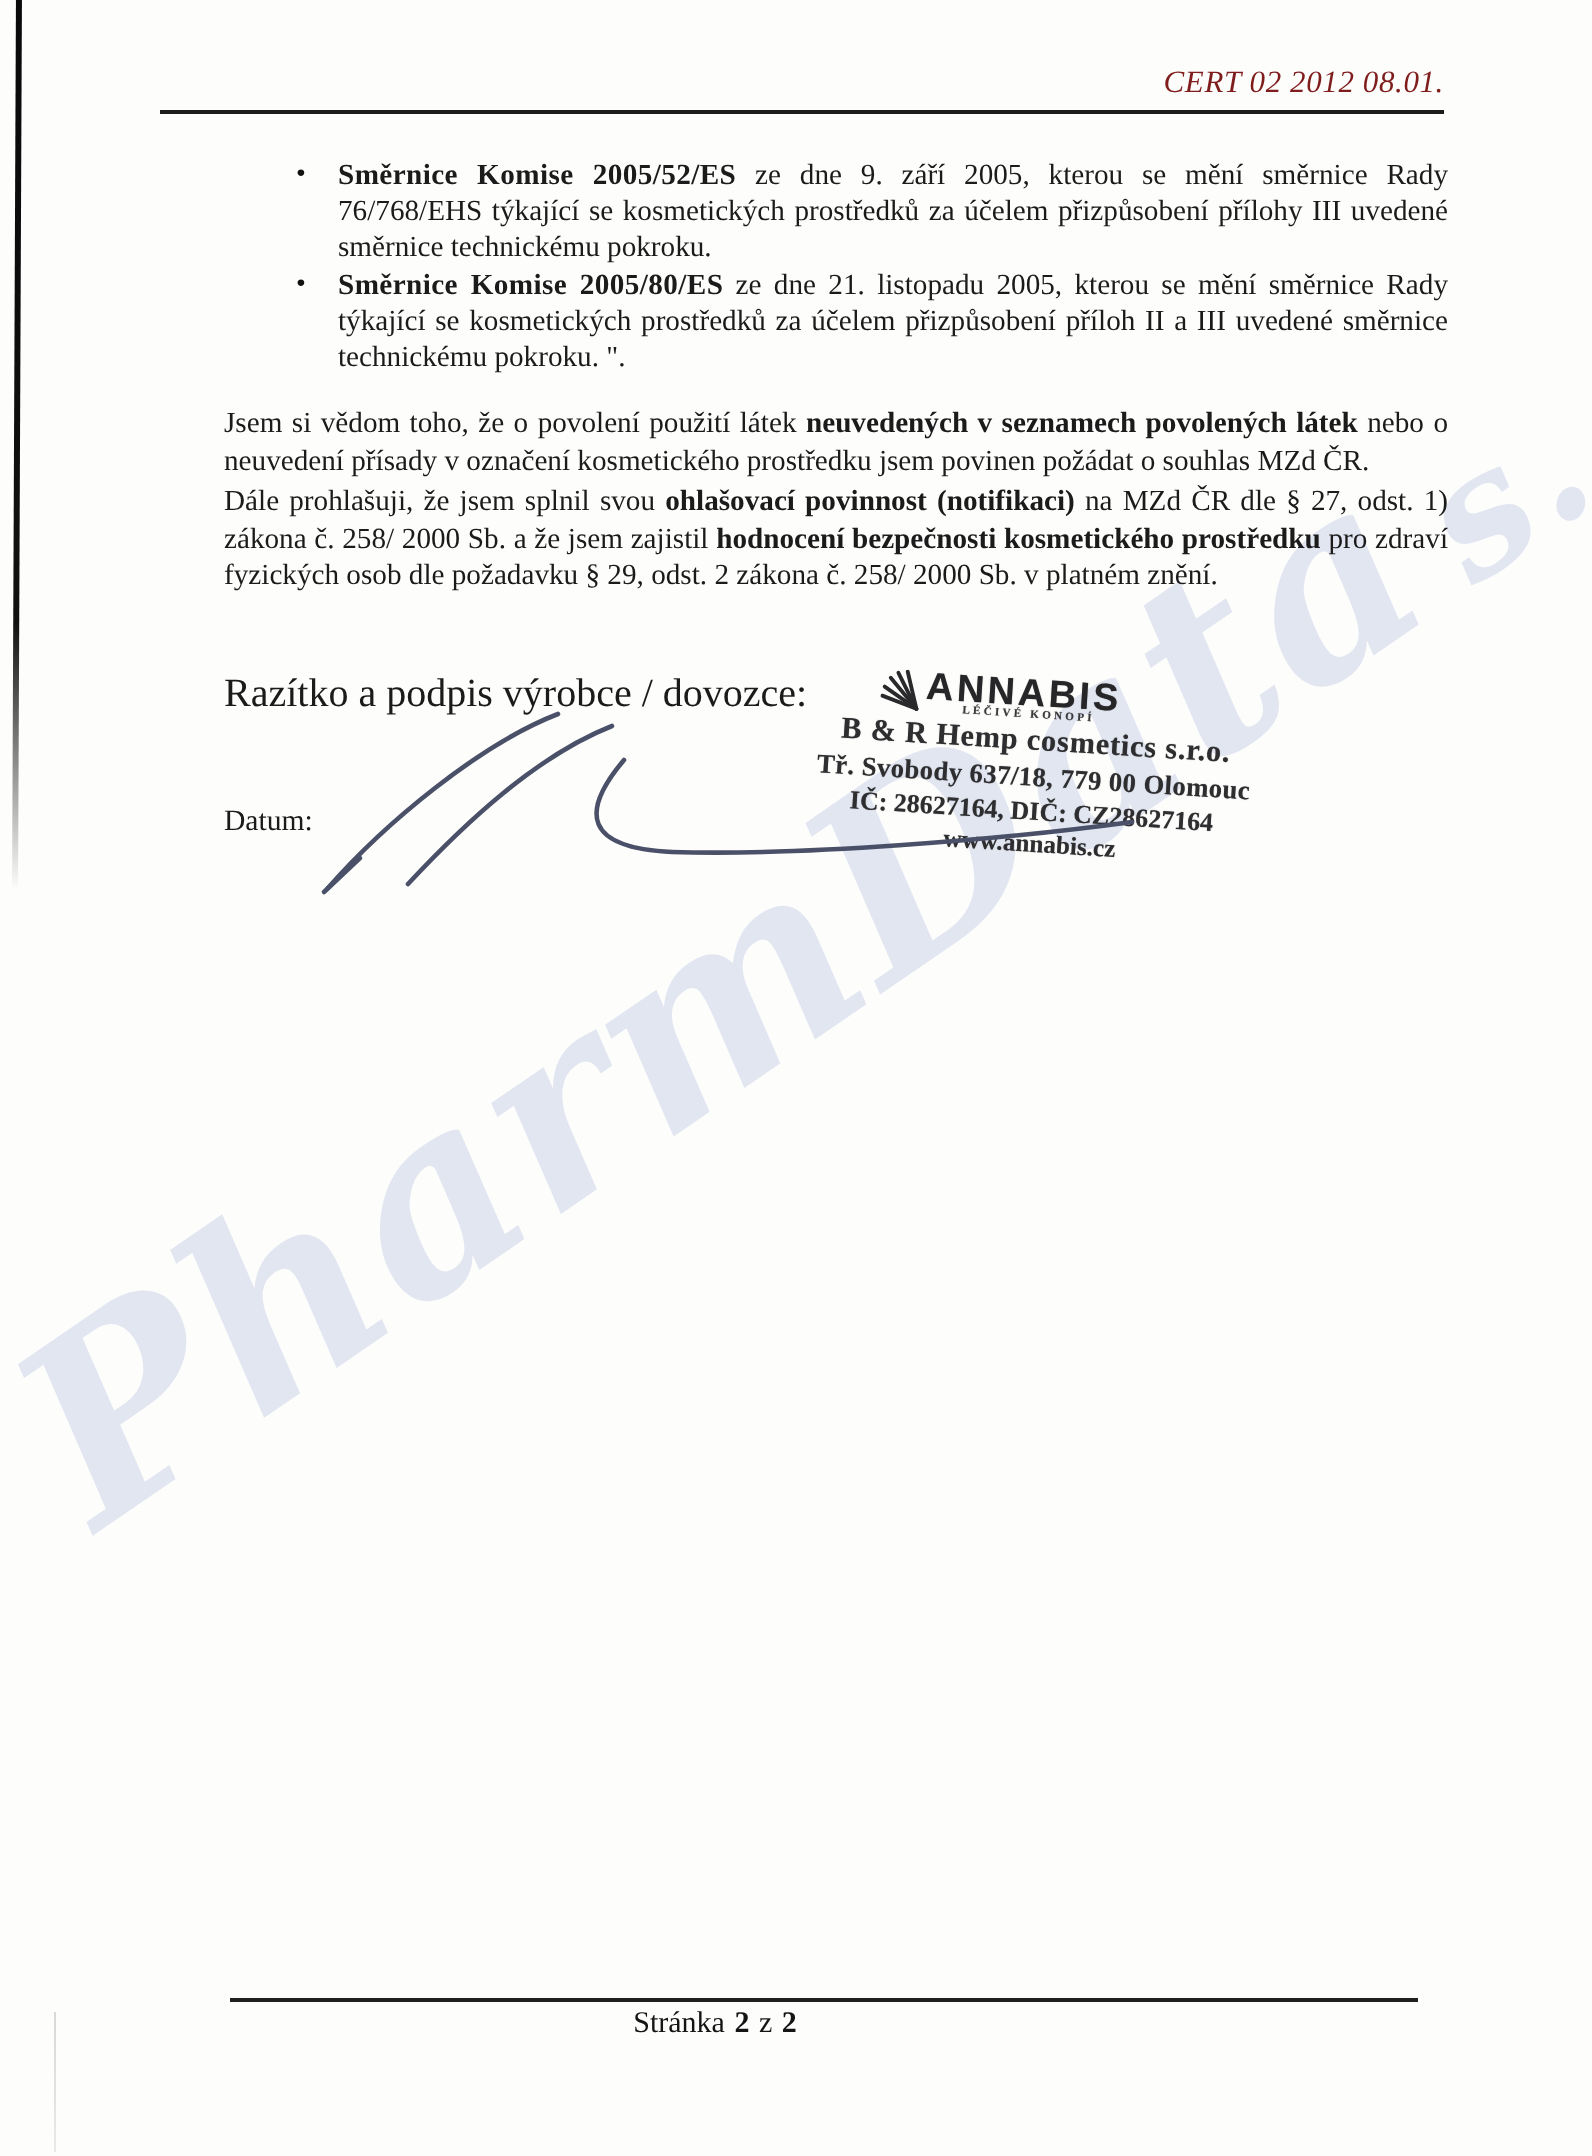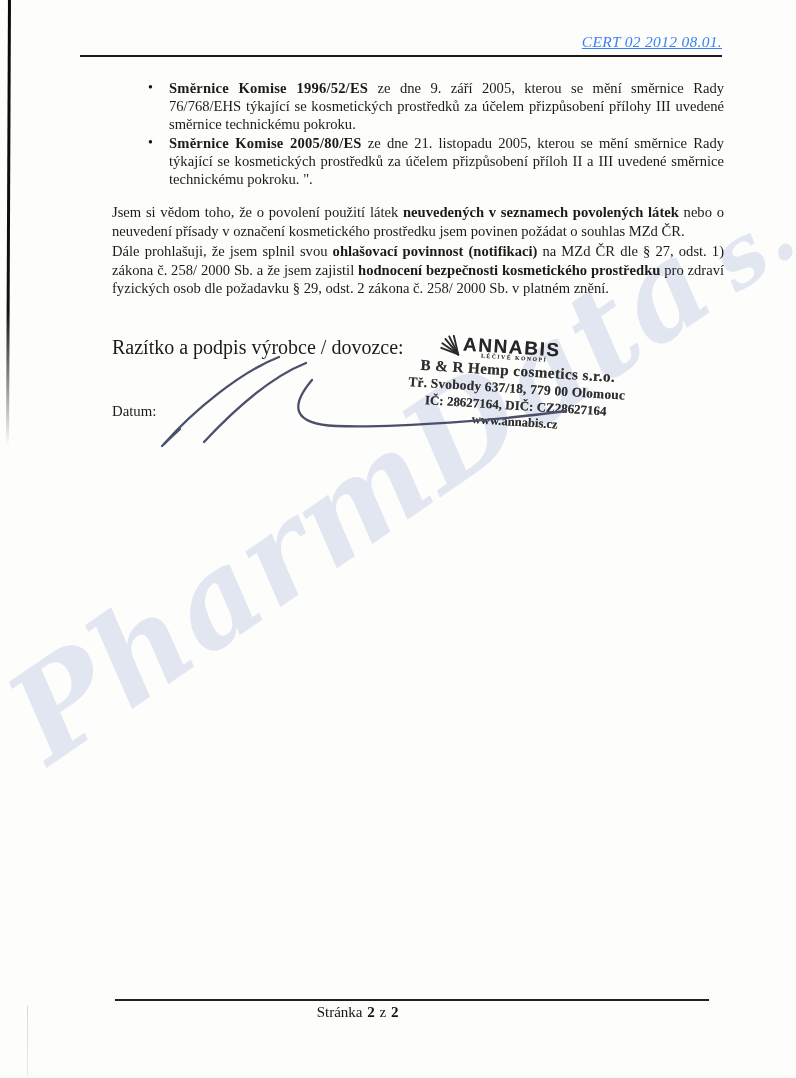--- a/index.html
+++ b/index.html
@@ -36,21 +36,21 @@
     z-index:1;
     letter-spacing:2px;
     user-select:none;
   }
   .watermark .wm-main{font-size:126px;}
   .watermark .wm-suffix{font-size:84px;margin-left:18px;}
   .layer{position:relative;z-index:2;}
   
   .header-code{
     position:absolute;top:33px;right:74px;
-    font-style:italic;font-size:15.5px;letter-spacing:.3px;color:#3b82f6;text-decoration:underline;
+    font-style:italic;font-size:15.5px;letter-spacing:.3px;color:#7f1d1d;
   }
   .header-rule{
     position:absolute;top:55px;left:80px;width:642px;height:2px;
     background:#1c1c1c;
   }
   
   .bullets{position:absolute;left:148px;top:79px;width:576px;}
   .bullet-item{display:flex;margin-bottom:1px;}
   .bullet-marker{
     width:21px;flex:0 0 21px;font-size:14px;line-height:18px;color:#111;
@@ -118,21 +118,21 @@
   </div>
 
   <div class="layer">
 
     <div class="header-code">CERT 02 2012 08.01.</div>
     <div class="header-rule"></div>
 
     <div class="bullets">
       <div class="bullet-item">
         <span class="bullet-marker">•</span>
-        <div class="bullet-text"><b>Směrnice Komise 1996/52/ES</b><span> ze dne 9. září 2005, kterou se mění směrnice Rady 76/768/EHS týkající se kosmetických prostředků za účelem přizpůsobení přílohy III uvedené směrnice technickému pokroku.</span></div>
+        <div class="bullet-text"><b>Směrnice Komise 2005/52/ES</b><span> ze dne 9. září 2005, kterou se mění směrnice Rady 76/768/EHS týkající se kosmetických prostředků za účelem přizpůsobení přílohy III uvedené směrnice technickému pokroku.</span></div>
       </div>
       <div class="bullet-item">
         <span class="bullet-marker">•</span>
         <div class="bullet-text"><b>Směrnice Komise 2005/80/ES</b><span> ze dne 21. listopadu 2005, kterou se mění směrnice Rady týkající se kosmetických prostředků za účelem přizpůsobení příloh II a III uvedené směrnice technickému pokroku. ".</span></div>
       </div>
     </div>
 
     <p class="para para-1"><span>Jsem si vědom toho, že o povolení použití látek </span><b>neuvedených v seznamech povolených látek</b><span> nebo o neuvedení přísady v označení kosmetického prostředku jsem povinen požádat o souhlas MZd ČR.</span></p>
 
     <p class="para para-2"><span>Dále prohlašuji, že jsem splnil svou </span><b>ohlašovací povinnost (notifikaci)</b><span> na MZd ČR dle § 27, odst. 1) zákona č. 258/ 2000 Sb. a že jsem zajistil </span><b>hodnocení bezpečnosti kosmetického prostředku</b><span> pro zdraví fyzických osob dle požadavku § 29, odst. 2 zákona č. 258/ 2000 Sb. v platném znění.</span></p>

